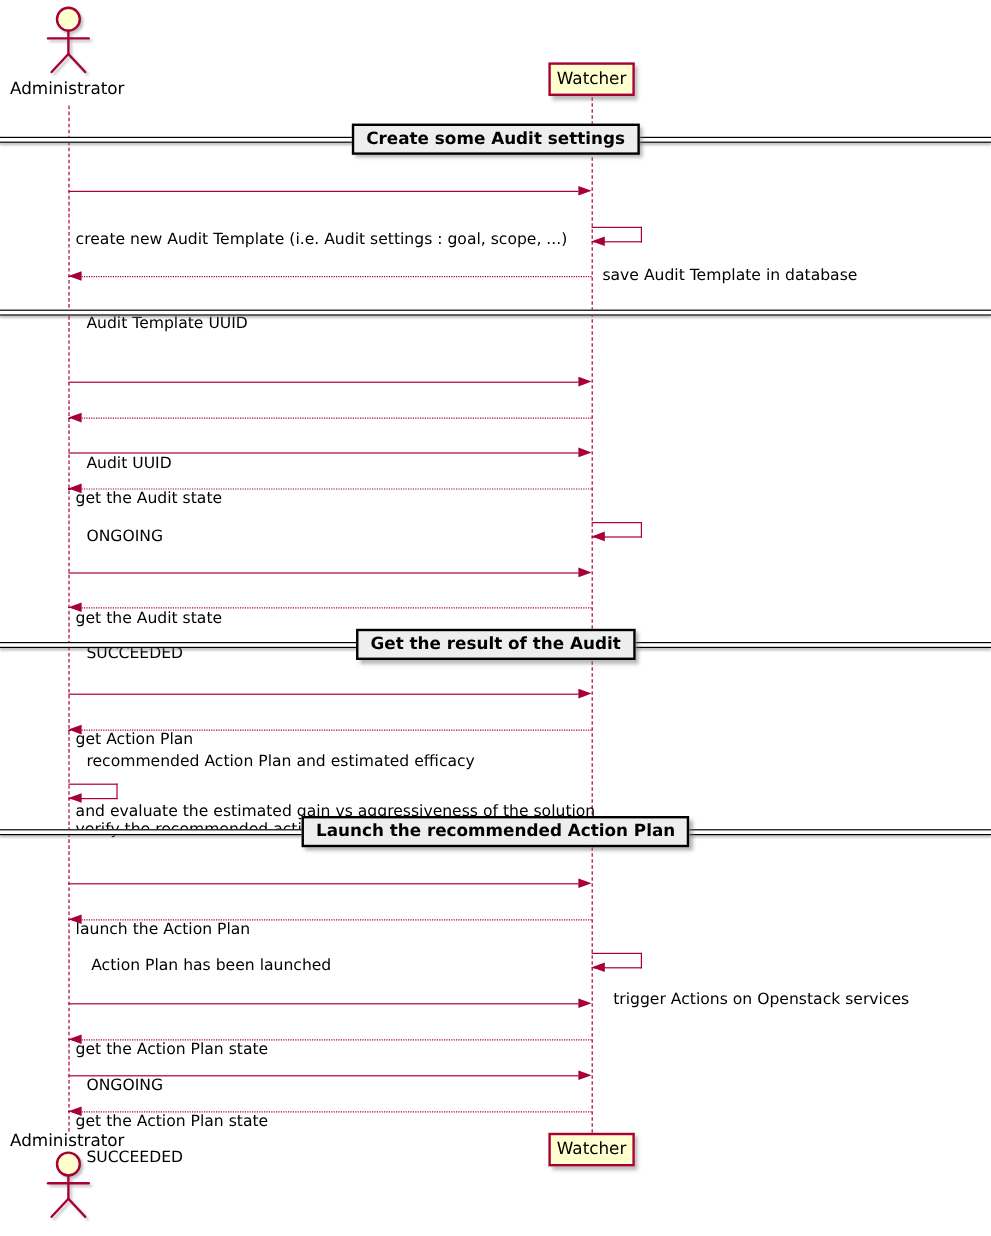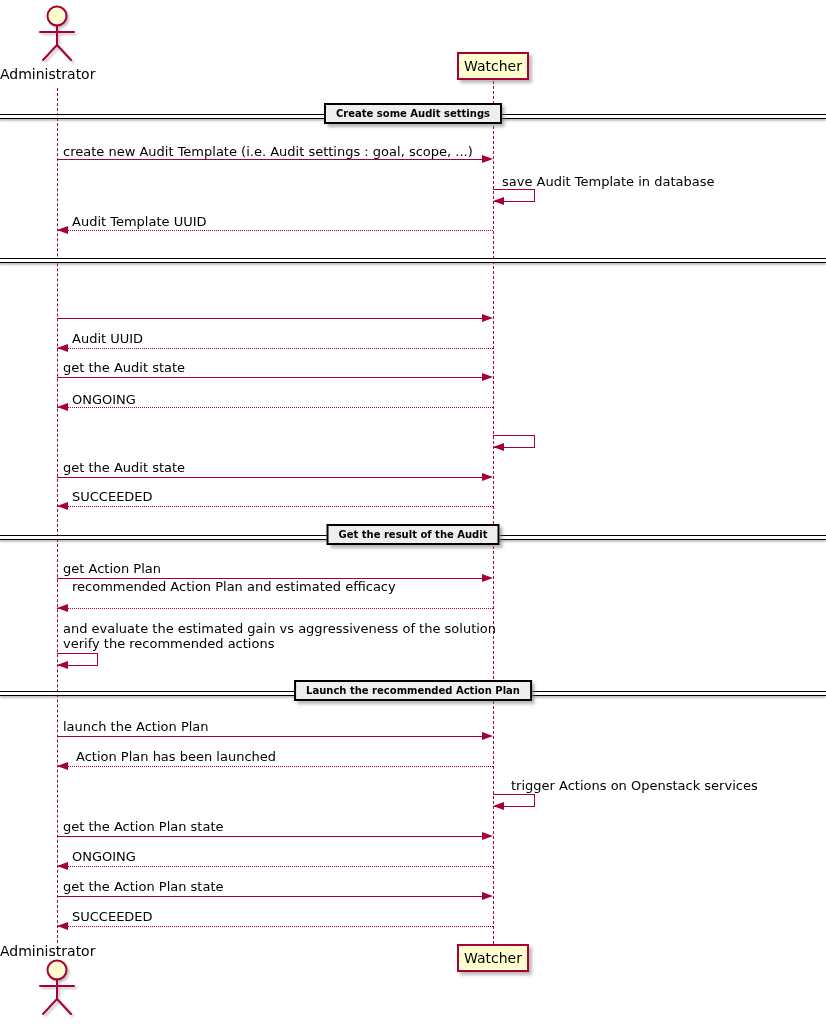--- a/index.html
+++ b/index.html
@@ -5,38 +5,38 @@
 <style>
   html,body{margin:0;padding:0;background:#ffffff;}
   .canvas{
     position:relative;width:826px;height:1030px;background:#ffffff;overflow:hidden;
     font-family:"DejaVu Sans", sans-serif;color:#000;
   }
   .lifeline{position:absolute;width:0;border-left:1px dashed #A80036;}
   .actor{position:absolute;filter:drop-shadow(2px 2px 1px rgba(120,120,120,0.45));}
   .actor circle{fill:#FEFECE;stroke:#A80036;stroke-width:2;}
   .actor line{stroke:#A80036;stroke-width:2;stroke-linecap:round;}
-  .pname{position:absolute;font-size:14px;white-space:nowrap;}
+  .pname{position:absolute;font-size:14px;text-align:center;white-space:nowrap;}
   .pbox{
     position:absolute;background:#FEFECE;border:2px solid #A80036;box-sizing:border-box;
     display:flex;align-items:center;justify-content:center;font-size:14px;
     box-shadow:3px 3px 3px rgba(120,120,120,0.5);
   }
   .divrule{
     position:absolute;left:0;width:826px;height:3px;background:#fff;
     border-top:1px solid #000;border-bottom:1px solid #000;
     box-shadow:0 2px 2px rgba(120,120,120,0.45);
   }
   .divbox{
     position:absolute;left:50%;transform:translateX(-50%);
     background:#EEEEEE;border:2px solid #000;padding:3px 10px;
-    font-size:10px;font-weight:bold;white-space:nowrap;
+    font-size:14px;font-weight:bold;white-space:nowrap;
     box-shadow:3px 3px 3px rgba(120,120,120,0.55);
   }
-  .mtext{position:absolute;font-size:13px;line-height:15px;white-space:nowrap;}
+  .mtext{position:absolute;font-size:13px;line-height:15px;white-space:nowrap;margin-top:48px;}
   .aline{position:absolute;height:0;}
   .aline.solid{border-top:1px solid #A80036;}
   .aline.dotted{border-top:1px dotted #A80036;}
   .ahead{position:absolute;width:0;height:0;border-top:4px solid transparent;border-bottom:4px solid transparent;}
   .ahead.right{border-left:11px solid #A80036;}
   .ahead.left{border-right:11px solid #A80036;}
   .selfloop{position:absolute;height:13px;box-sizing:border-box;
     border:1px solid #A80036;border-left:none;}
 </style>
 </head>

